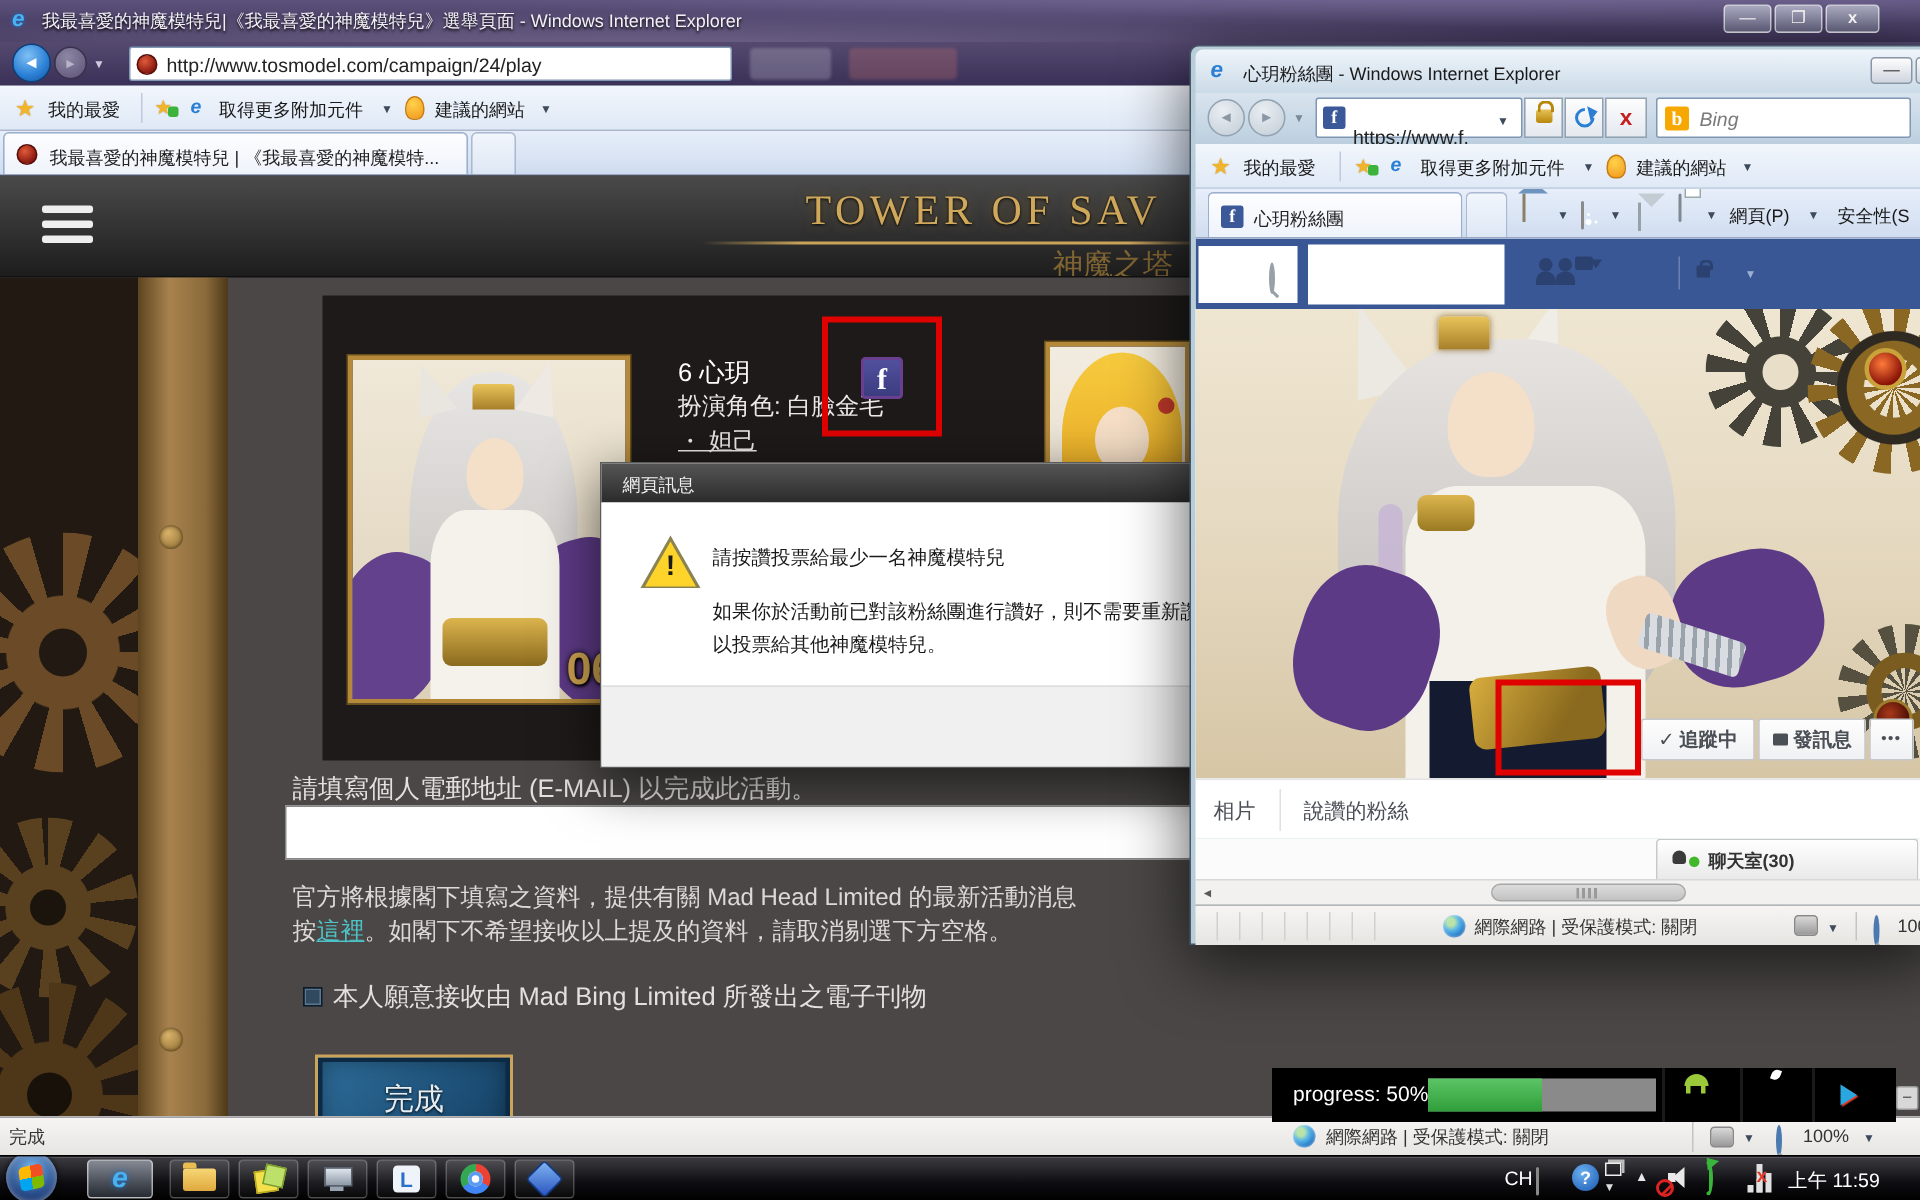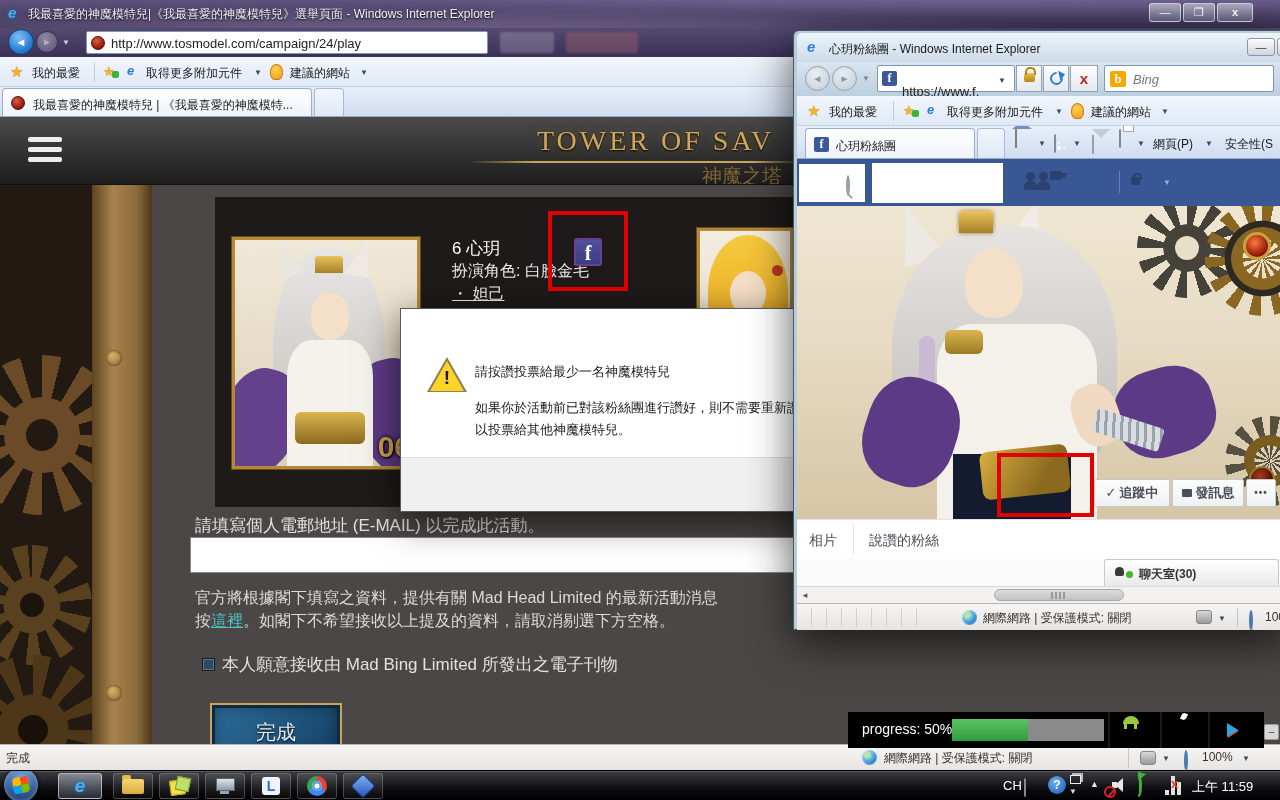--- a/index.html
+++ b/index.html
@@ -212,20 +212,23 @@
       <span class="abs sep" style="left:1128px;top:3px;height:20px;background:#c6c4c0;"></span>
       <span class="abs" style="left:1140px;top:6px;width:16px;height:14px;background:linear-gradient(#d8d8d8,#9a9a9a);border:1px solid #888;border-radius:3px;"></span>
       <span class="abs dd" style="left:1162px;top:9px;">▼</span>
       <span class="abs i-magnifier" style="left:1184px;top:7px;border-color:#4a7ab0;"></span>
       <span class="abs" style="left:1202px;top:5px;font-size:12px;">100%</span>
       <span class="abs dd" style="left:1242px;top:9px;">▼</span>
     </div>
   </div>
 
   <div class="abs" style="left:400px;top:308px;width:420px;height:204px;border:1px solid #5a5a5a;box-shadow:0 10px 34px rgba(0,0,0,.6);z-index:5;background:#fff;">
+    <div class="abs clip" style="left:0;top:0;width:418px;height:26px;background:linear-gradient(#555,#2b2b2b);">
+      <span class="abs" style="left:14px;top:6px;font-size:12px;color:#f0f0f0;">網頁訊息</span>
+    </div>
     <div class="abs" style="left:0;top:26px;width:418px;height:122px;background:#fff;">
       <div class="abs warnwrap" style="left:26px;top:22px;">
         <span class="tri1"></span>
         <span class="tri2"></span>
         <span class="bang">!</span>
       </div>
       <span class="abs" style="left:74px;top:28px;font-size:13px;color:#1a1a1a;white-space:nowrap;">請按讚投票給最少一名神魔模特兒</span>
       <span class="abs" style="left:74px;top:64px;font-size:13px;color:#1a1a1a;white-space:nowrap;">如果你於活動前已對該粉絲團進行讚好，則不需要重新讚好</span>
       <span class="abs" style="left:74px;top:86px;font-size:13px;color:#1a1a1a;white-space:nowrap;">以投票給其他神魔模特兒。</span>
     </div>

